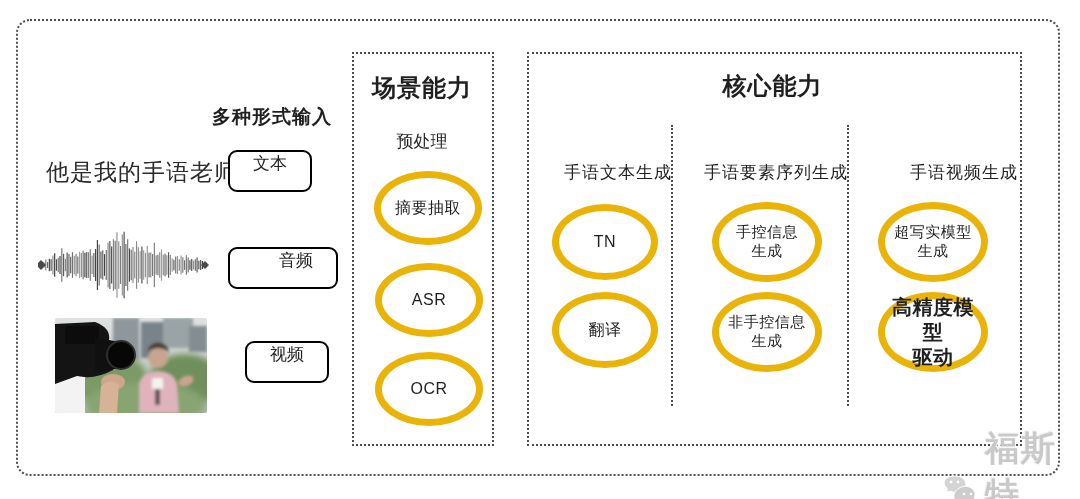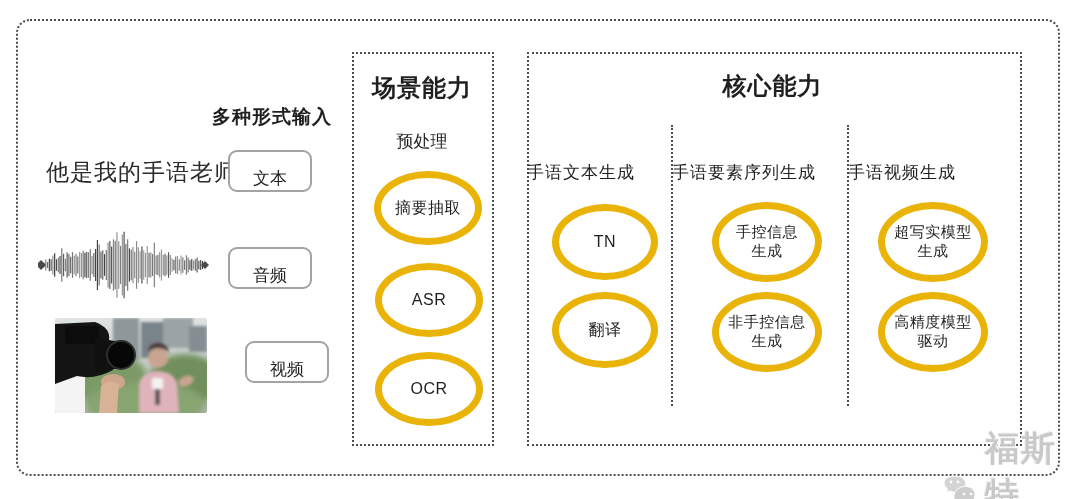--- a/index.html
+++ b/index.html
@@ -14,60 +14,60 @@
   
   .input-header{
     position:absolute;left:210px;top:104px;width:124px;text-align:center;
     font-size:19px;font-weight:700;letter-spacing:1px;
   }
   .text-sample{
     position:absolute;left:46px;top:157px;width:170px;
     font-size:23px;letter-spacing:1px;color:#2a2a2a;white-space:nowrap;
   }
   .input-box{
-    position:absolute;width:80px;height:38px;border:2px solid #a3a3a3;border-radius:9px;
-    display:flex;align-items:flex-end;justify-content:center;font-size:17px;background:#fff;
+    position:absolute;width:80px;height:38px;border:2px solid #000000;border-radius:9px;
+    display:flex;align-items:flex-start;justify-content:center;font-size:17px;background:#fff;
   }
   .box-text{left:228px;top:150px;}
-  .box-audio{left:228px;top:247px;}
+  .box-audio{left:228px;top:247px;padding-left:26px;}
   .box-video{left:228px;top:341px;margin-left:17px;}
   .waveform{position:absolute;left:38px;top:227px;width:172px;height:76px;}
   .photo{
     position:absolute;left:55px;top:318px;width:152px;height:95px;border-radius:2px;overflow:hidden;
   }
   
   .panel{position:absolute;border:2px dotted #4d4d4d;background:transparent;}
   .scene-panel{left:352px;top:52px;width:138px;height:390px;}
   .core-panel{left:527px;top:52px;width:491px;height:390px;}
   .panel-title{position:absolute;text-align:center;font-size:24px;font-weight:700;letter-spacing:1px;}
   .scene-title{left:352px;top:72px;width:140px;}
   .core-title{left:527px;top:70px;width:491px;}
   .panel-subtitle{position:absolute;left:352px;top:130px;width:140px;text-align:center;font-size:17px;}
-  .col-header{position:absolute;top:161px;text-align:left;font-size:17px;letter-spacing:1px;}
+  .col-header{position:absolute;top:161px;text-align:right;font-size:17px;letter-spacing:1px;}
   .col-header.h0{left:527px;width:145px;}
   .col-header.h1{left:672px;width:176px;}
   .col-header.h2{left:848px;width:170px;}
   .divider{position:absolute;top:125px;height:281px;width:0;border-left:2px dotted #4d4d4d;}
   .divider.d1{left:671px;}
   .divider.d2{left:847px;}
   
   .node{
     position:absolute;border:7px solid #eab308;border-radius:50%;background:#fff;
     display:flex;align-items:center;justify-content:center;text-align:center;
     font-size:16px;font-weight:500;line-height:1.25;white-space:pre-line;letter-spacing:.5px;
   }
   .n-sum{left:374px;top:171px;width:94px;height:60px;}
   .n-asr{left:375px;top:263px;width:94px;height:60px;}
   .n-ocr{left:375px;top:352px;width:94px;height:60px;}
   .n-tn {left:552px;top:204px;width:92px;height:62px;}
   .n-tr {left:552px;top:292px;width:92px;height:62px;}
   .n-mc {left:712px;top:202px;width:96px;height:66px;font-size:15px;}
   .n-nmc{left:712px;top:292px;width:96px;height:66px;font-size:15px;}
   .n-hr {left:878px;top:202px;width:96px;height:66px;font-size:15px;}
-  .n-hp {left:878px;top:292px;width:96px;height:66px;font-size:15px;}
+  .n-hp {left:878px;top:292px;width:96px;height:66px;font-size:20px;font-weight:bold;}
   
   .watermark{
     position:absolute;left:939px;top:426px;display:flex;align-items:flex-end;gap:4px;
     opacity:.95;pointer-events:none;
   }
   .wm-text{
     font-size:34px;font-weight:700;color:#c7c7c7;letter-spacing:2px;
     text-shadow:1px 1px 0 #ffffff,-1px -1px 0 #efefef;
   }
 </style>

